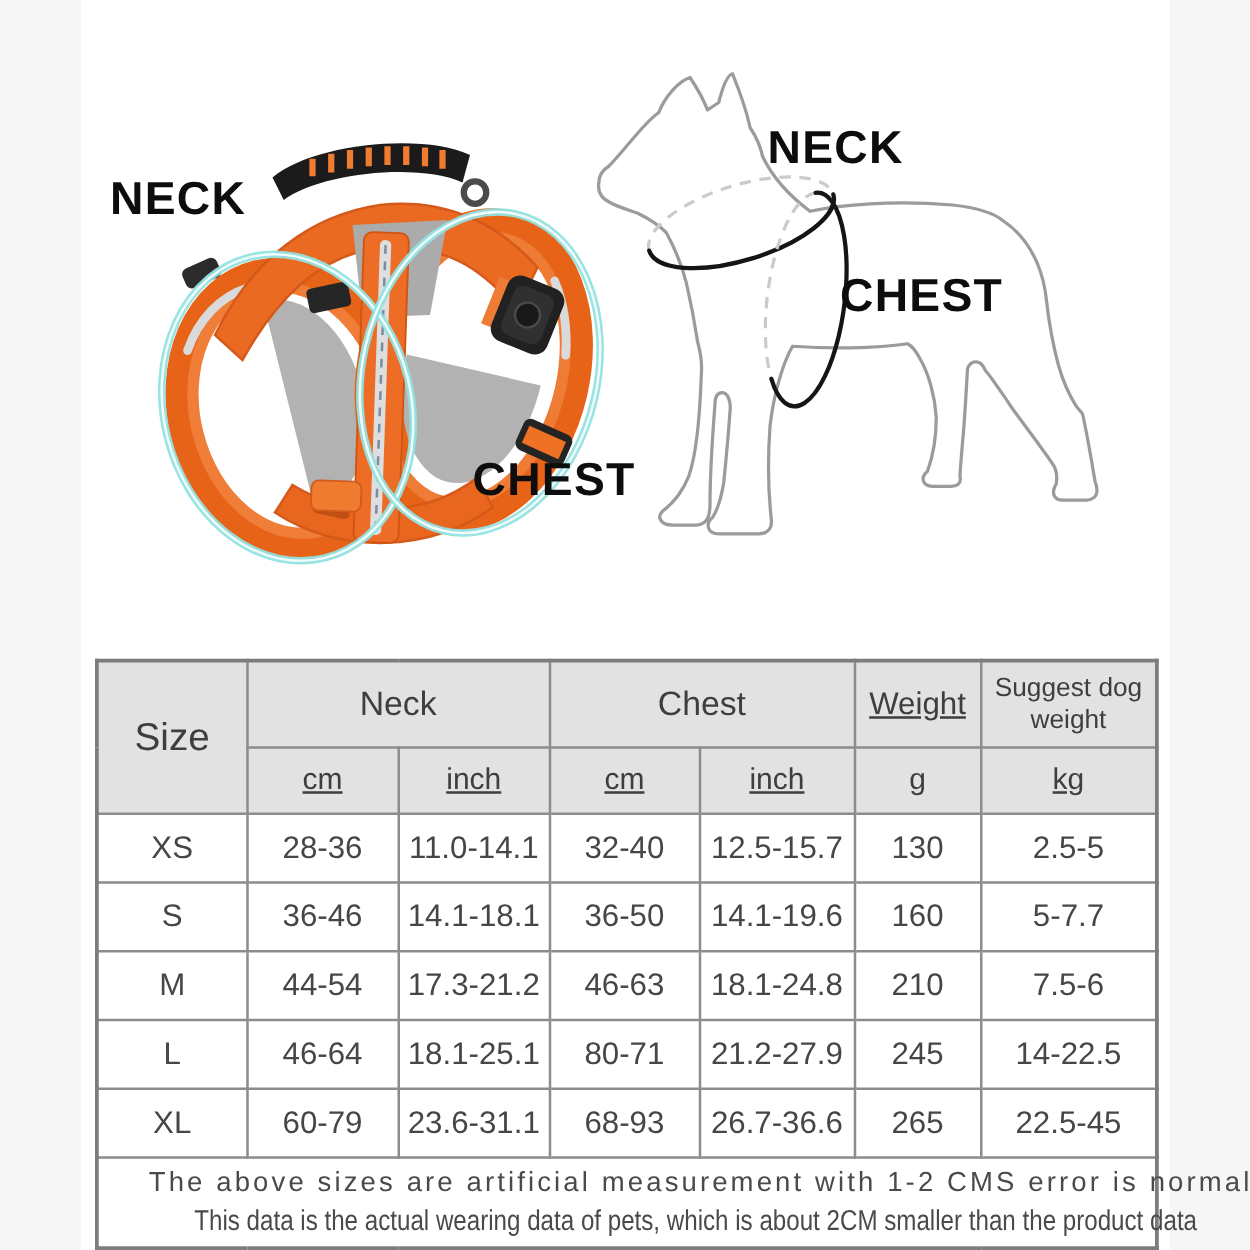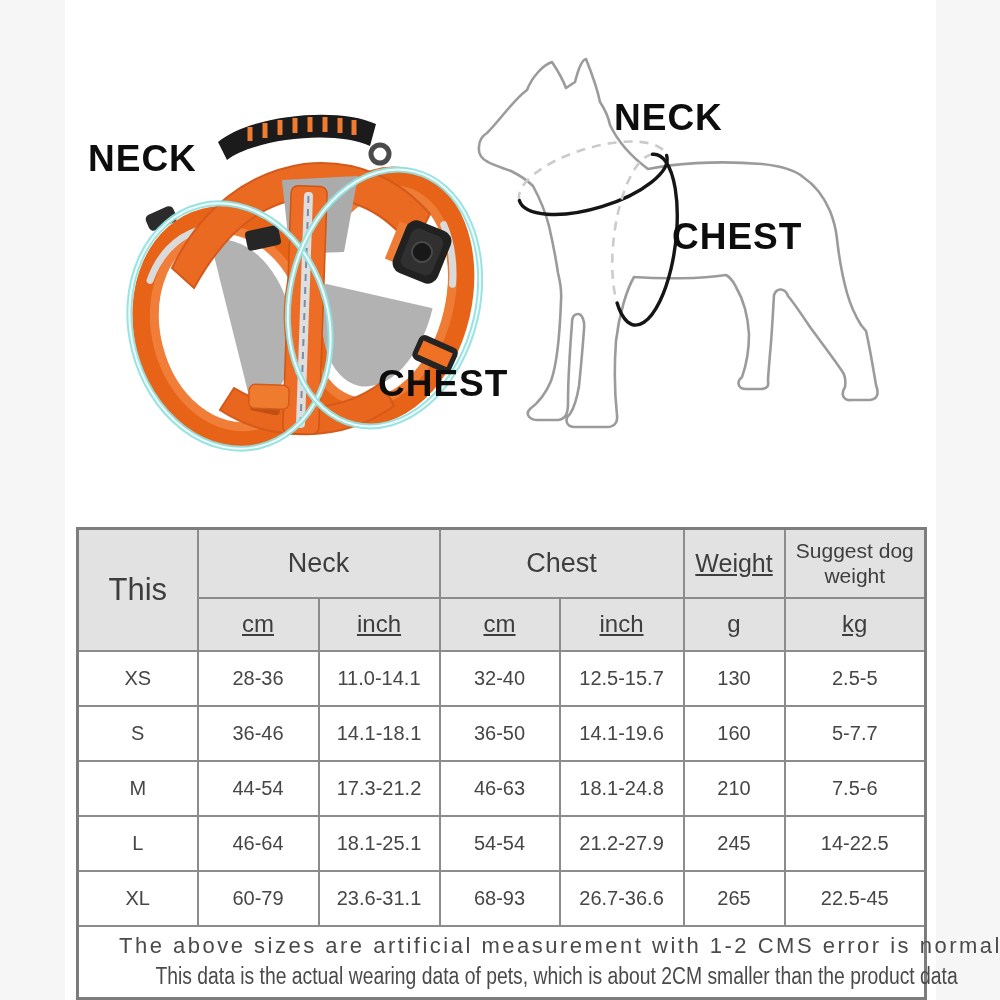--- a/index.html
+++ b/index.html
@@ -22,21 +22,21 @@
   table.size-table{position:absolute;left:76px;top:527px;width:848px;border-collapse:collapse;
         table-layout:fixed;background:#ffffff;border:3px solid #7d7d7d;}
   .size-table th,.size-table td{border:2px solid #8c8c8c;text-align:center;vertical-align:middle;
         font-weight:400;color:#464646;padding:0;}
   .size-table thead th{background:#e2e2e2;color:#3e3e3e;}
   .hdr-main{font-size:27px;height:69px;}
   th.hdr-size{font-size:31px;}
   th.hdr-weight{font-size:25px;text-decoration:underline;}
   th.hdr-suggest{font-size:21px;line-height:1.2;}
   .hdr-unit th{font-size:24px;color:#555555;height:51px;text-decoration:underline;}
-  .size-table tbody td{font-size:20px;height:53px;}
+  .size-table tbody td{font-size:25px;height:53px;}
   .size-table tfoot td{height:70px;}
   .note1{font-size:22px;letter-spacing:2.5px;color:#4a4a4a;line-height:1.35;white-space:nowrap;padding-left:40px;}
   .note2{font-size:23px;color:#4a4a4a;line-height:1.35;white-space:nowrap;text-align:right;}
   .note2 span{display:inline-block;transform:scaleX(0.84);transform-origin:center;}
 </style>
 </head>
 <body>
 
 <div class="page">
   <div class="strip left"></div>
@@ -159,21 +159,21 @@
       <col style="width:120px">
         <col style="width:121px">
         <col style="width:121px">
       <col style="width:120px">
         <col style="width:124px">
         <col style="width:101px">
         <col style="width:141px">
     </colgroup>
     <thead>
       <tr class="hdr-main">
-        <th rowspan="2" class="hdr-size">This</th>
+        <th rowspan="2" class="hdr-size">Size</th>
         <th colspan="2">Neck</th>
         <th colspan="2">Chest</th>
         <th class="hdr-weight">Weight</th>
         <th class="hdr-suggest">Suggest dog weight</th>
       </tr>
       <tr class="hdr-unit">
         <th>cm</th>
         <th>inch</th>
         <th>cm</th>
         <th>inch</th>
@@ -206,21 +206,21 @@
           <td>17.3-21.2</td>
           <td>46-63</td>
           <td>18.1-24.8</td>
           <td>210</td>
           <td>7.5-6</td>
         </tr>
         <tr>
           <td>L</td>
           <td>46-64</td>
           <td>18.1-25.1</td>
-          <td>54-54</td>
+          <td>80-71</td>
           <td>21.2-27.9</td>
           <td>245</td>
           <td>14-22.5</td>
         </tr>
         <tr>
           <td>XL</td>
           <td>60-79</td>
           <td>23.6-31.1</td>
           <td>68-93</td>
           <td>26.7-36.6</td>

